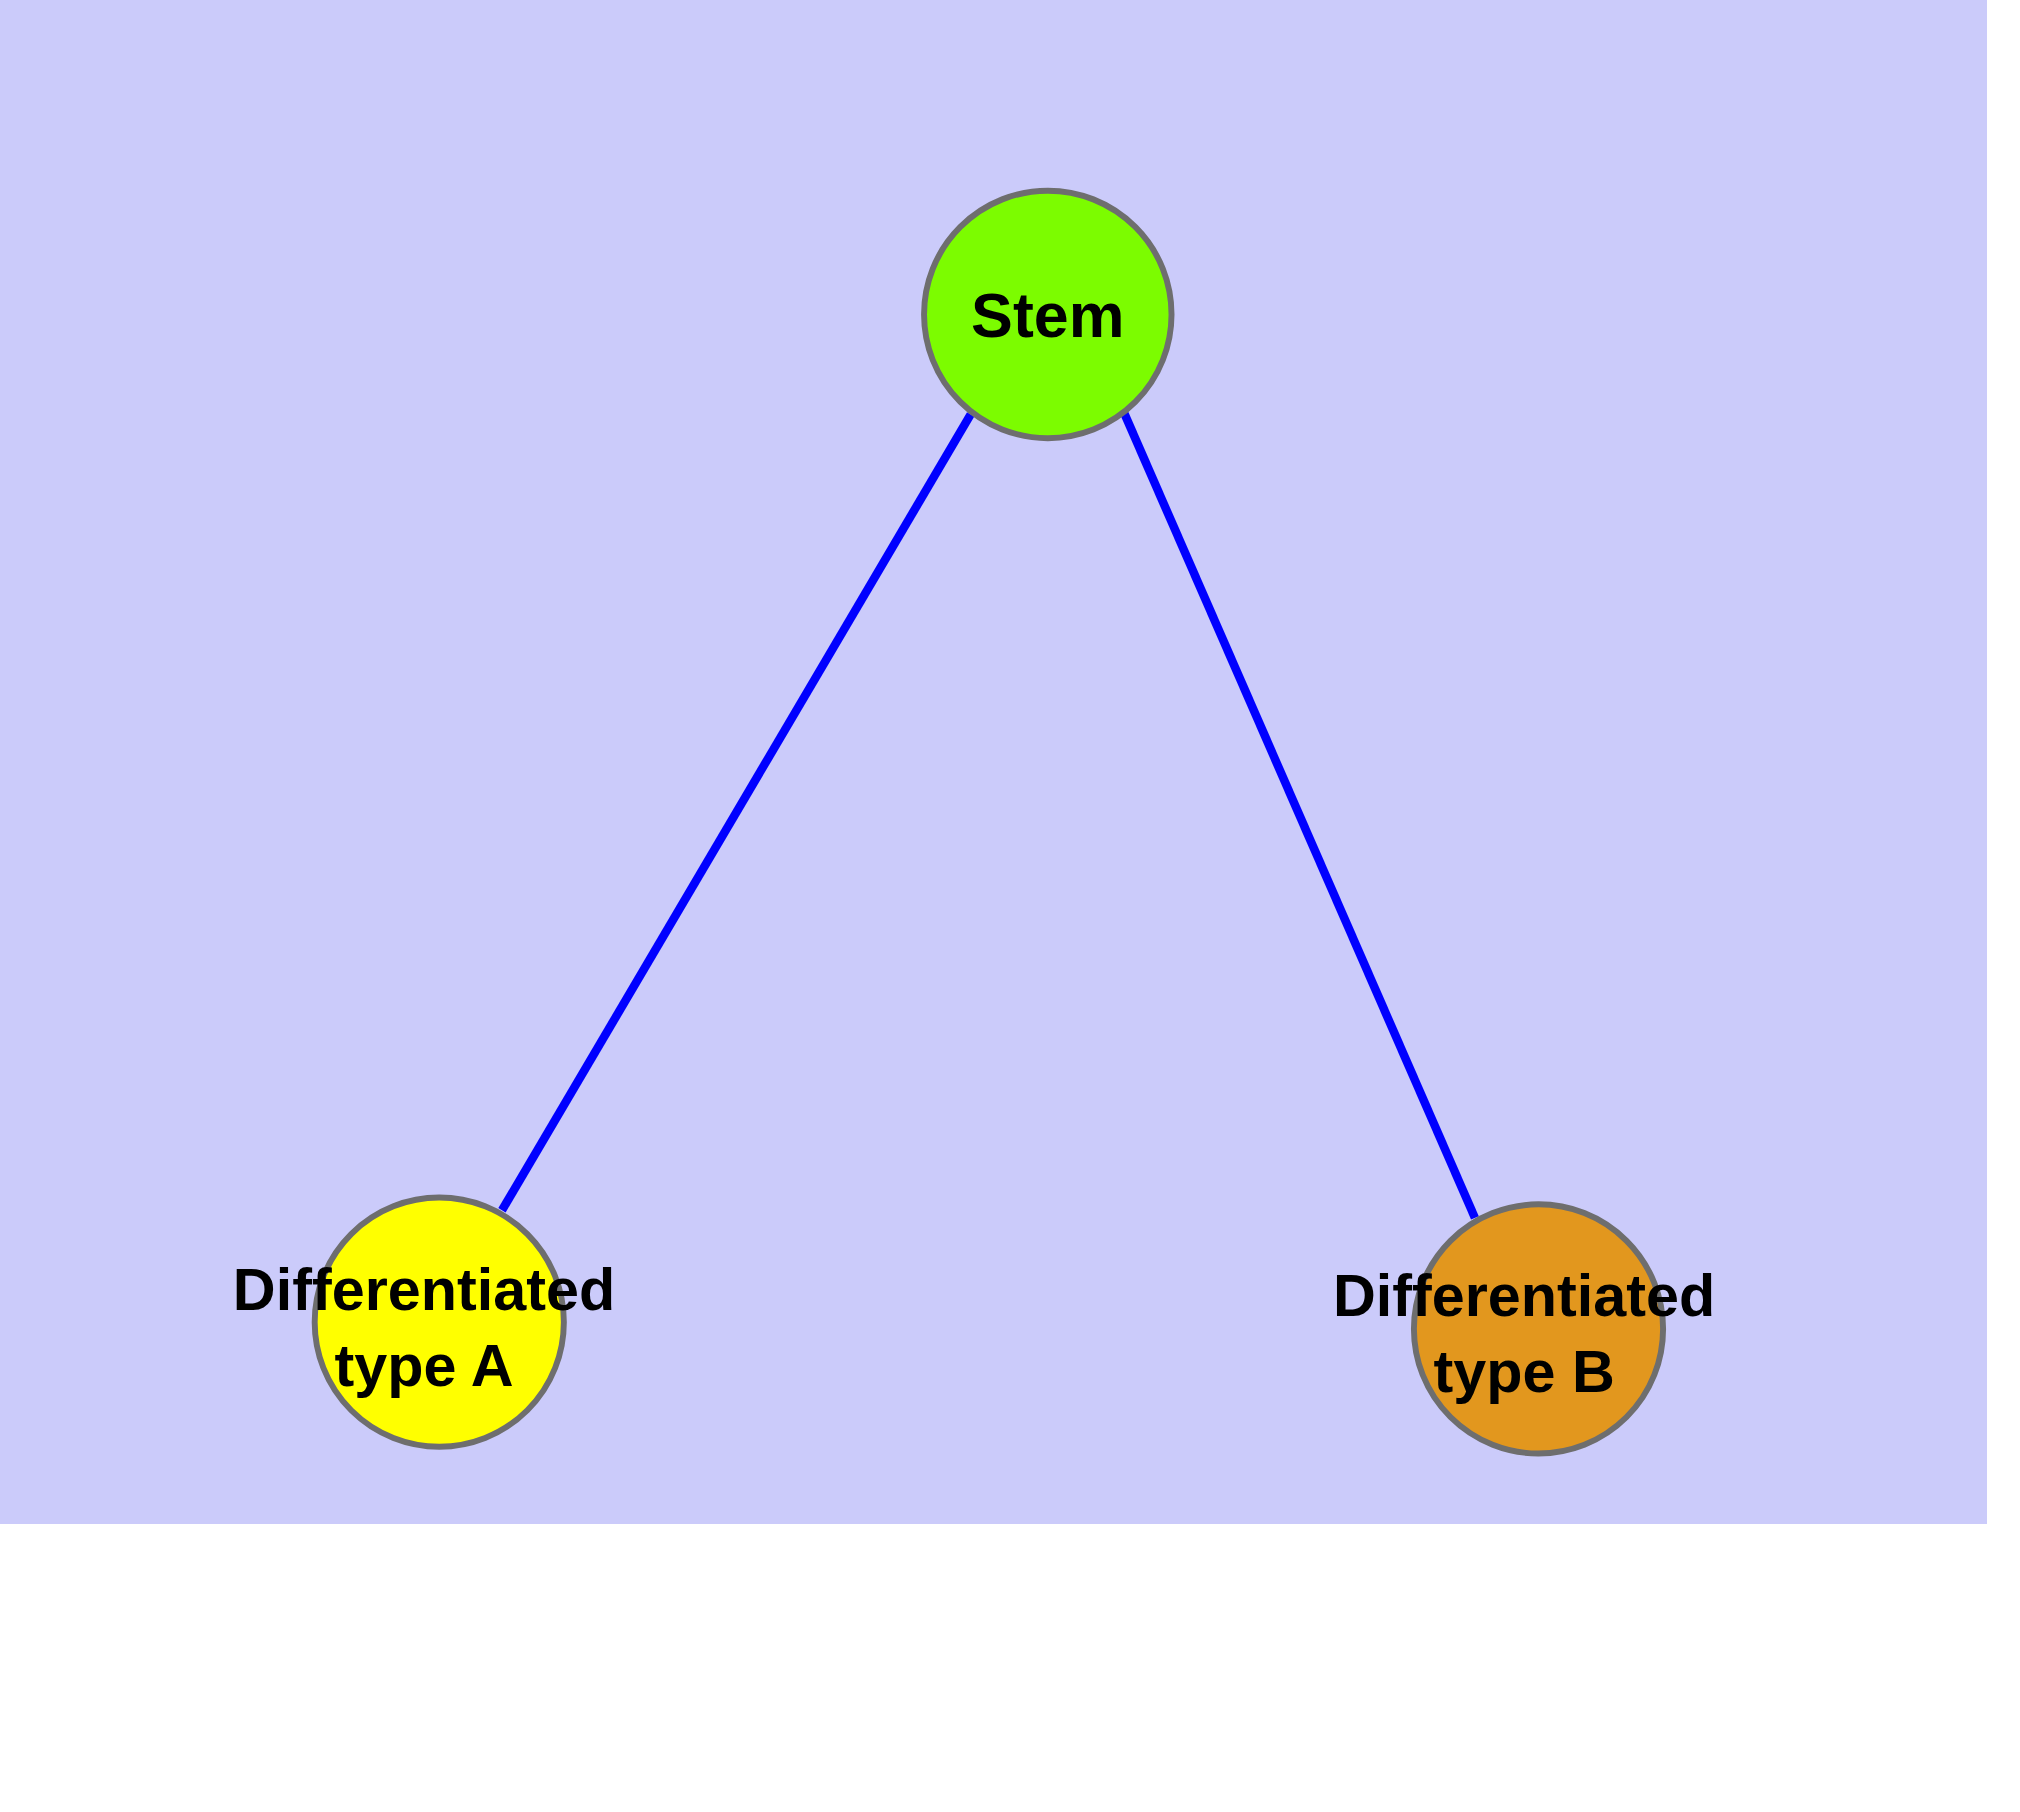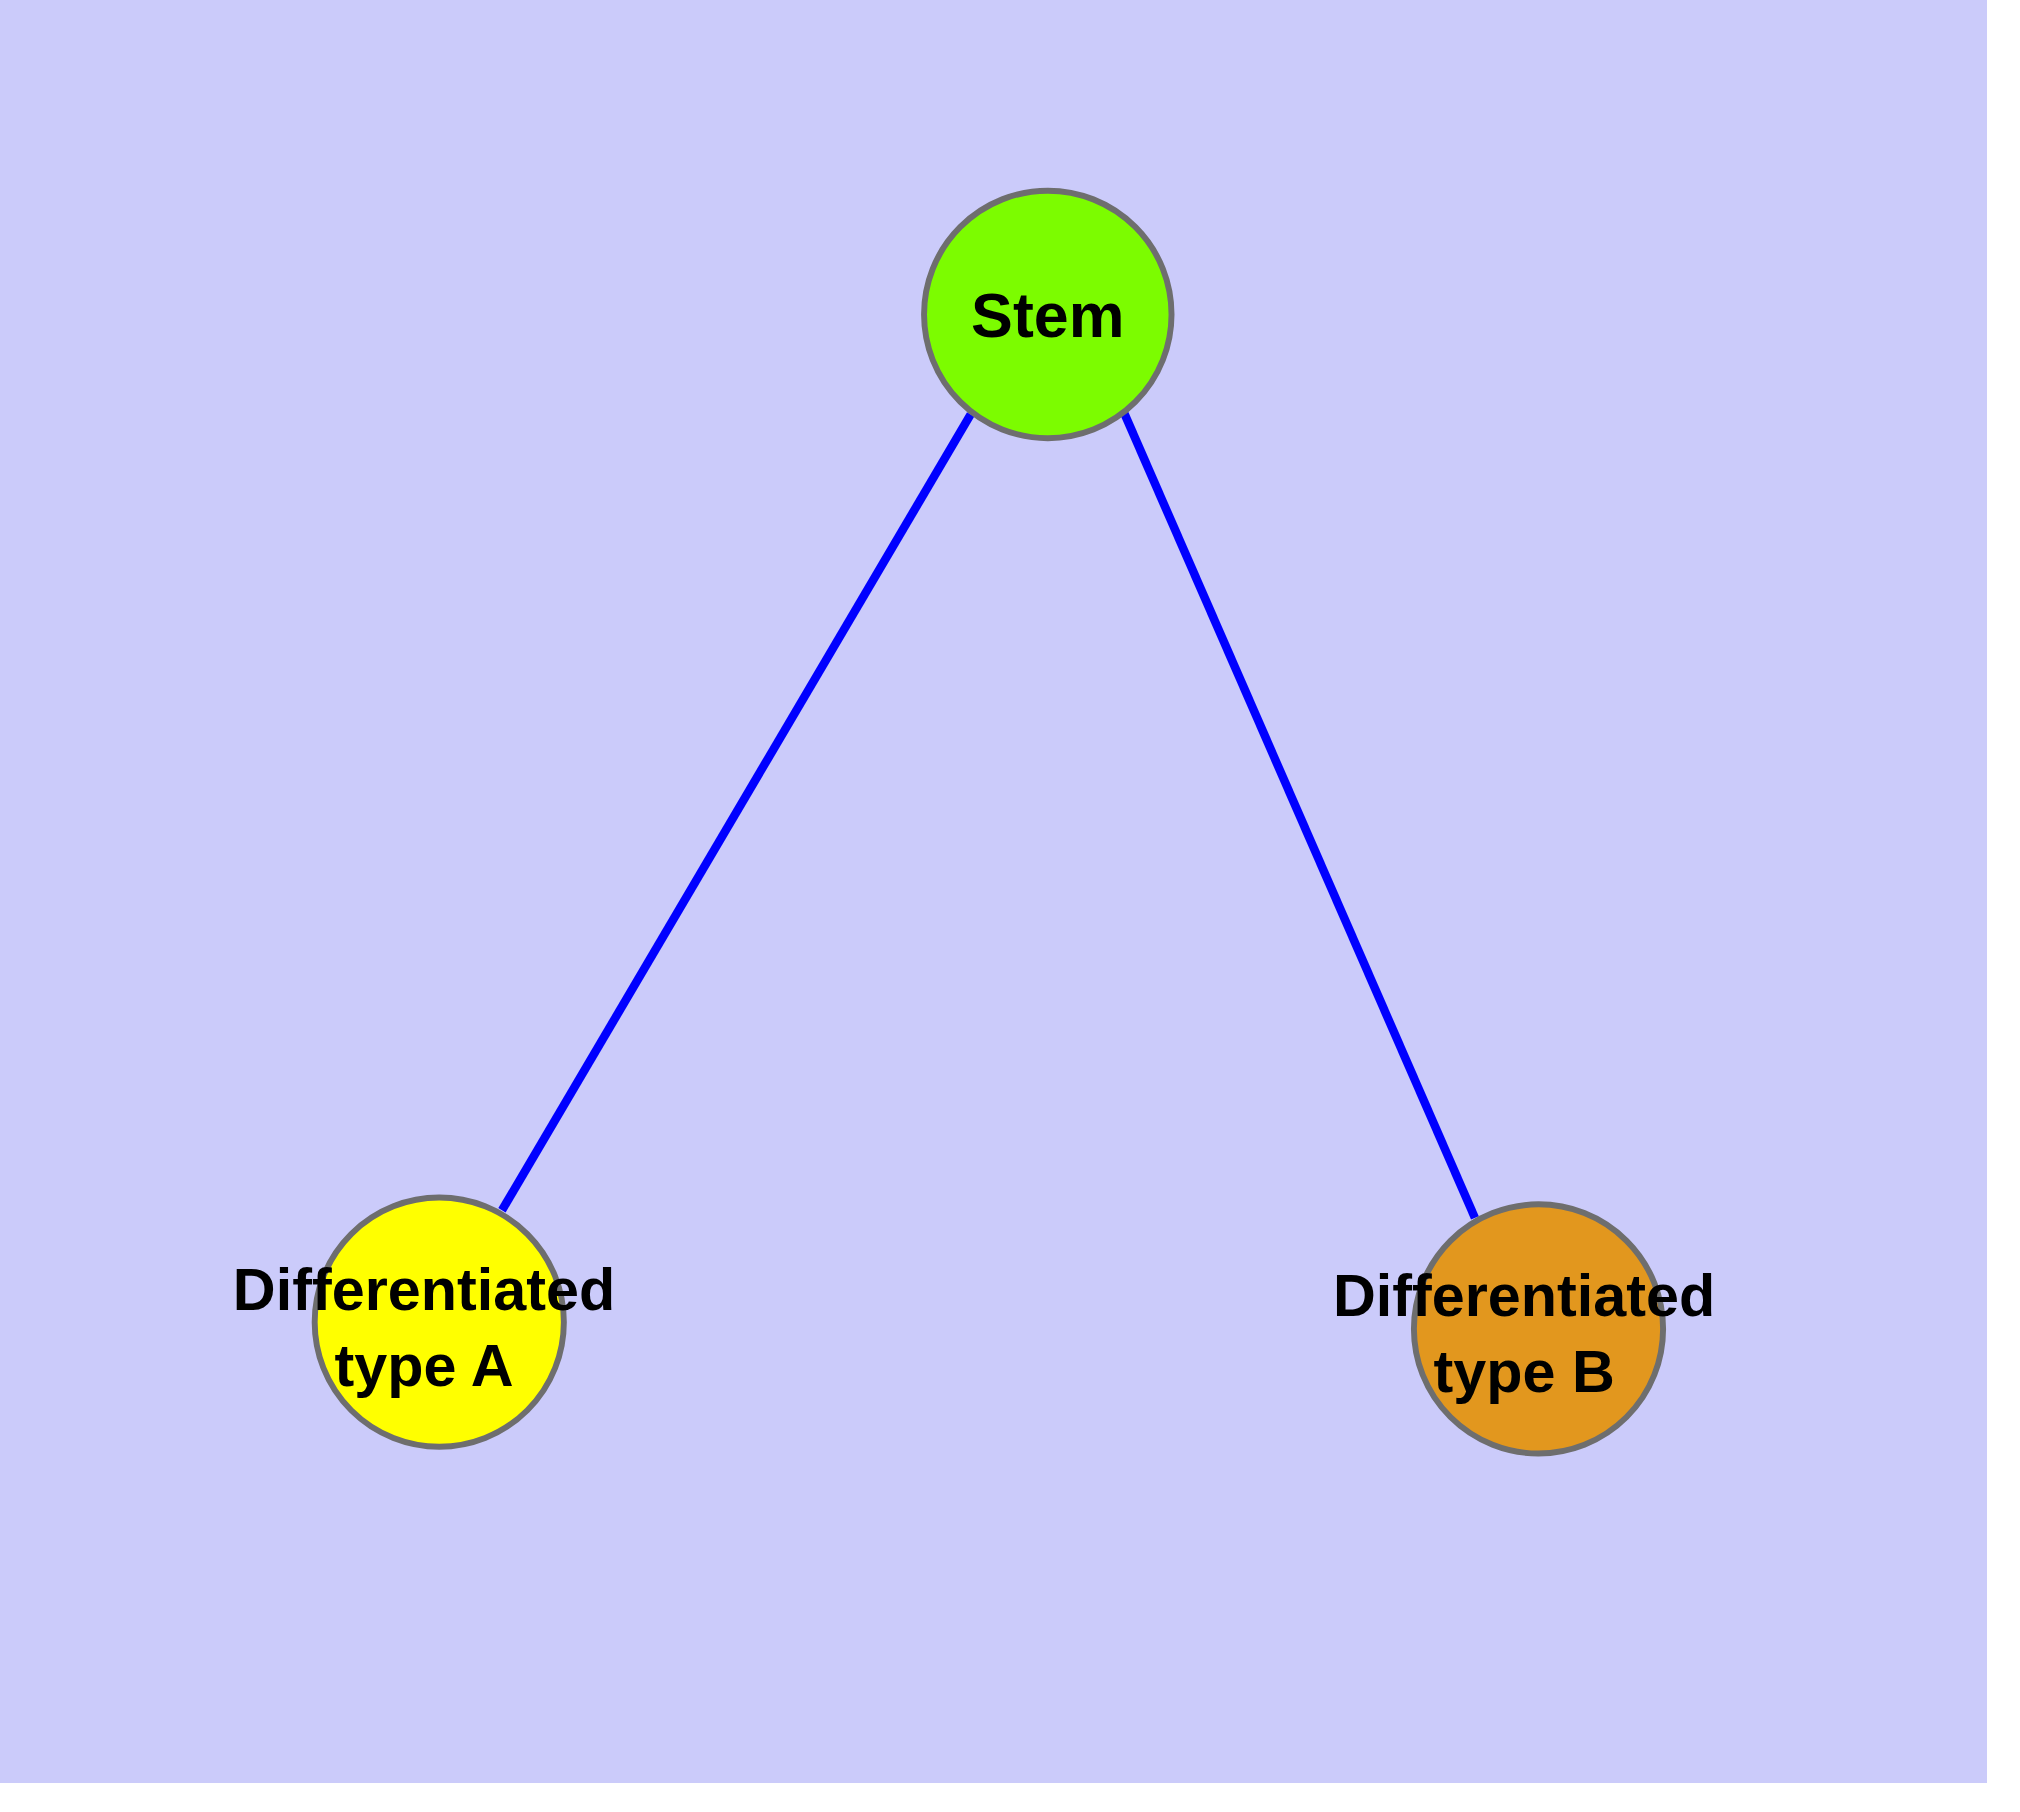--- a/index.html
+++ b/index.html
@@ -4,21 +4,21 @@
 <title>Cell Differentiation Graph</title>
 <style>
   html, body {
     margin: 0;
     padding: 0;
     background: #ffffff;
   }
   #canvas {
     position: relative;
     width: 2021px;
-    height: 1812px;
+    height: 1524px;
     background: #ffffff;
     overflow: hidden;
     font-family: "Liberation Sans", "DejaVu Sans", sans-serif;
   }
   #plot-area {
     position: absolute;
     left: 0;
     top: 0;
     width: 1987px;
     height: 1783px;

